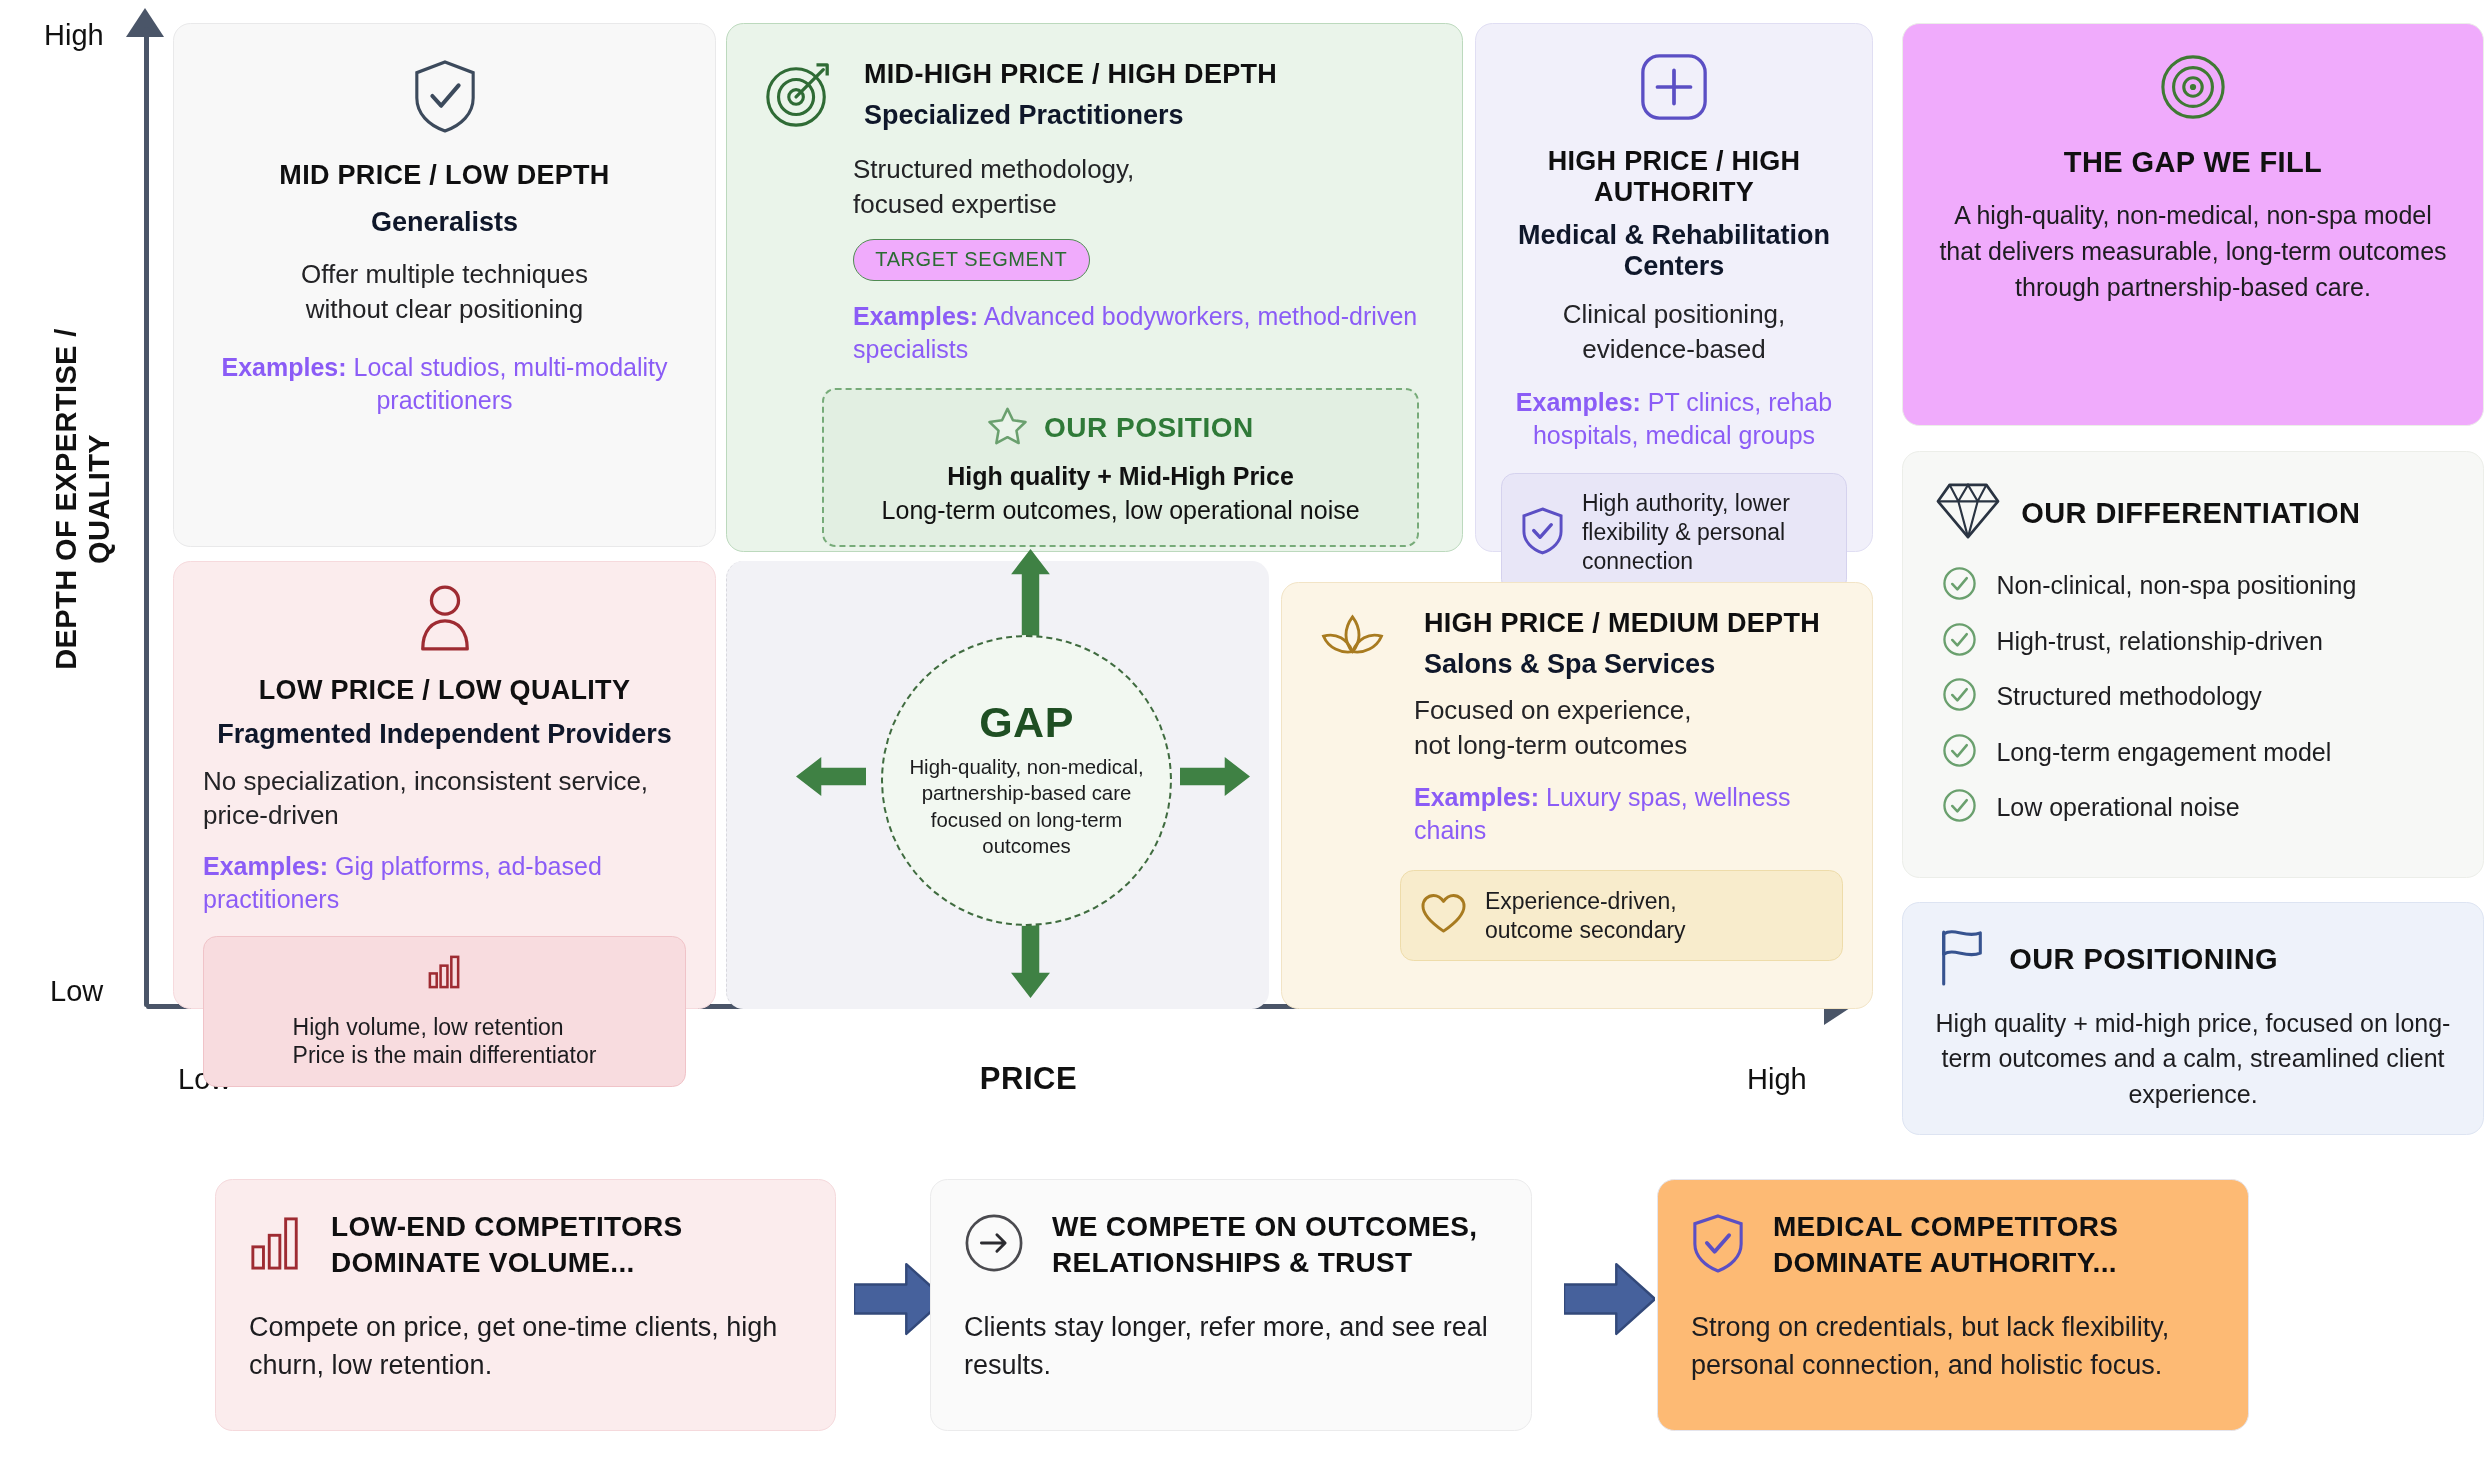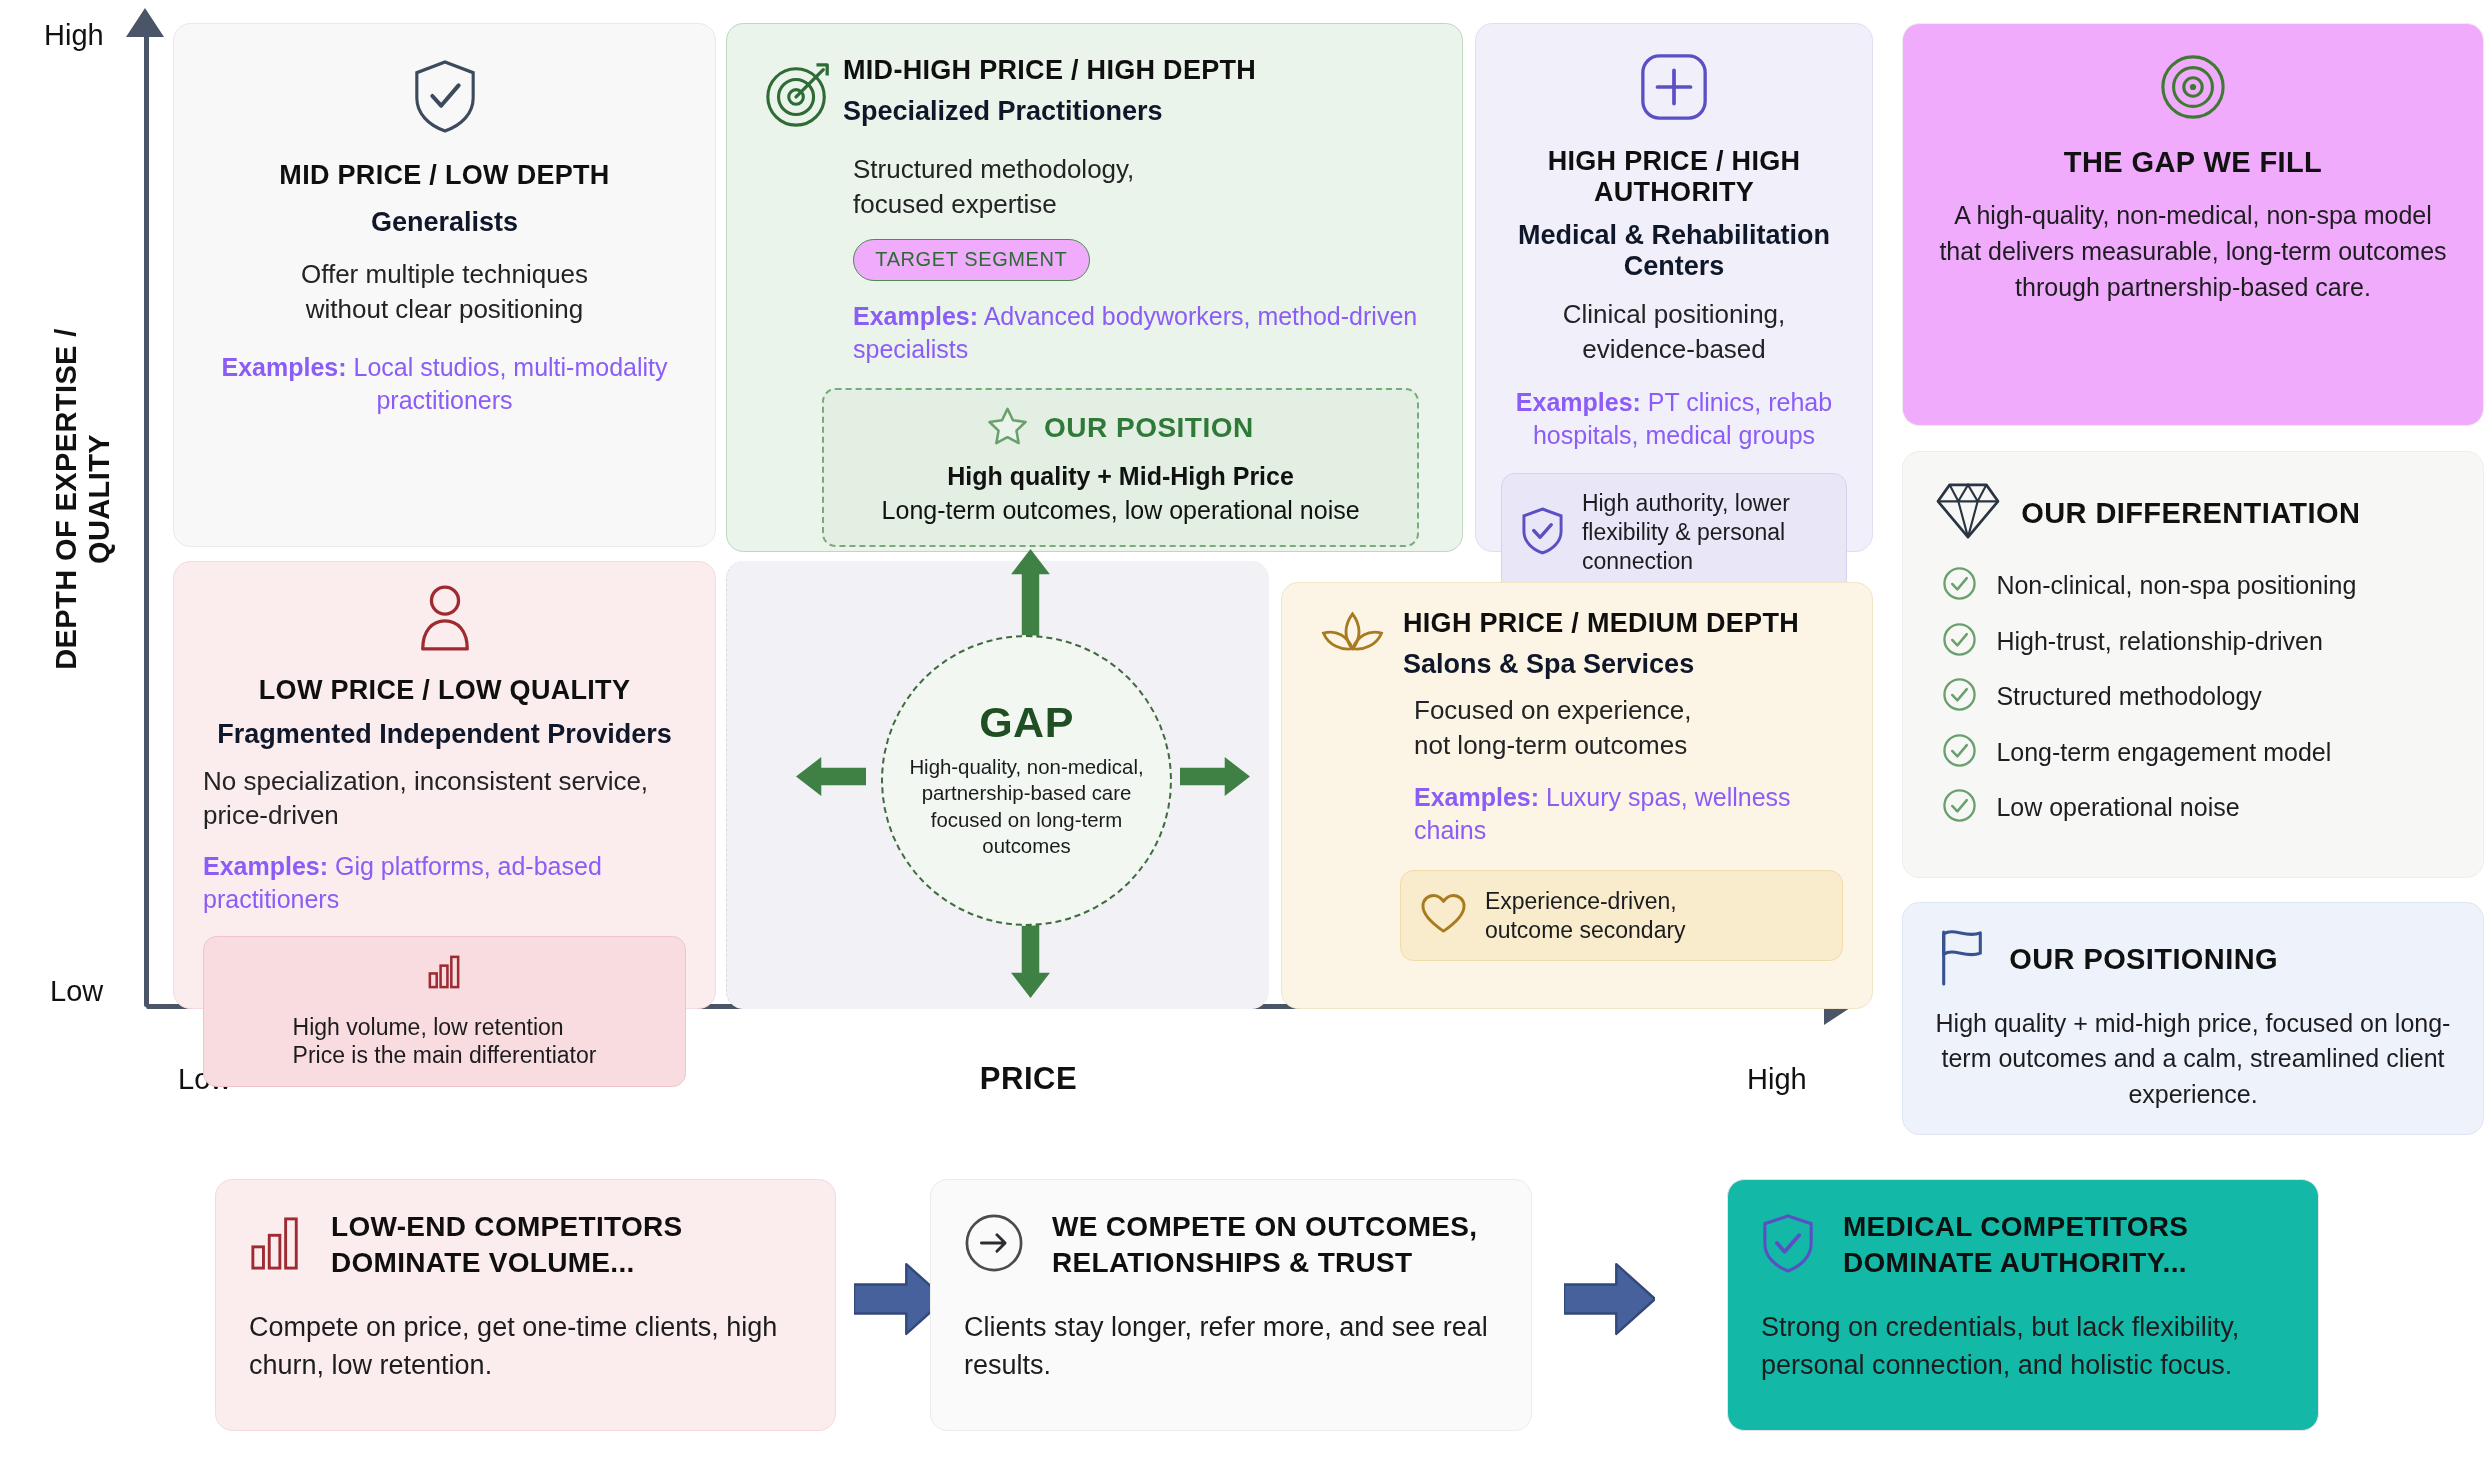--- a/index.html
+++ b/index.html
@@ -39,21 +39,21 @@
   .q-spa{left:1281px;top:582px;width:592px;height:427px;background:#fcf5e6;border:1.5px solid #f2e4c6;}
 
   .icon-top{display:block;margin:0 auto;}
   .q-title{text-align:center;font-size:27px;font-weight:700;letter-spacing:0.3px;color:#0f0f10;}
   .q-sub{text-align:center;font-size:27px;font-weight:700;color:#0f172a;margin-top:15.5px;}
   .q-body{text-align:center;font-size:26px;line-height:1.32;color:#232326;margin-top:19.4px;}
   .q-ex{text-align:center;font-size:25px;line-height:1.32;color:#8b5cf6;margin-top:25px;}
   .q-ex b{font-weight:700;}
 
   
-  .hdr-row{display:flex;align-items:flex-start;gap:9px;}
+  .hdr-row{display:flex;align-items:center;gap:30px;}
   .hdr-col{flex:1;}
   .hdr-col .q-title{text-align:left;}
   .hdr-col .q-sub{text-align:left;margin-top:9.7px;}
 
   
   .chip{border-radius:13.6px;box-sizing:border-box;display:flex;align-items:center;gap:17.5px;padding:15.5px 19.4px;}
   .chip-red{background:#f8dcdf;border:1.5px solid #f0c3c8;flex-direction:column;}
   .chip-purple{background:#e8e6f7;border:1.5px solid #d5d2ee;}
   .chip-gold{background:#f8eccc;border:1.5px solid #eedcaa;}
   .chip-txt{font-size:23px;line-height:1.26;color:#1c1c1f;}
@@ -93,21 +93,21 @@
   .rp-hdr-txt{font-size:29px;font-weight:700;letter-spacing:0.4px;color:#111;}
   .diff-list{margin-top:21.3px;padding:0 0 0 39px;}
   .diff-item{display:flex;align-items:center;gap:19.4px;margin-bottom:16.5px;}
   .diff-txt{font-size:25px;color:#1d1d20;}
   .rp-pos-body{text-align:center;font-size:25px;line-height:1.42;color:#1d1d20;margin-top:15.5px;padding:0 27px;}
 
   
   .bcard{position:absolute;border-radius:17.5px;box-sizing:border-box;padding:29px 33px;}
   .b1{left:215px;top:1179px;width:621px;height:252px;background:#fbeced;border:1.5px solid #f5d9dc;}
   .b2{left:930px;top:1179px;width:602px;height:252px;background:#fafafa;border:1.5px solid #ebebec;}
-  .b3{left:1727px;top:1179px;width:592px;height:252px;background:#14b8a6;border:1.5px solid #e5e5ed;}
+  .b3{left:1657px;top:1179px;width:592px;height:252px;background:#fdba74;border:1.5px solid #e5e5ed;}
   .b-hdr{display:flex;align-items:center;gap:28px;}
   .b-hdr-txt{font-size:28px;font-weight:700;line-height:1.3;letter-spacing:0.3px;color:#0f0f10;}
   .b-body{font-size:27px;line-height:1.4;color:#1c1c1f;margin-top:27px;}
   .bigarrow{position:absolute;top:1261px;}
   .ba1{left:854px;}
   .ba2{left:1564px;}
 </style>
 </head>
 <body>
 

